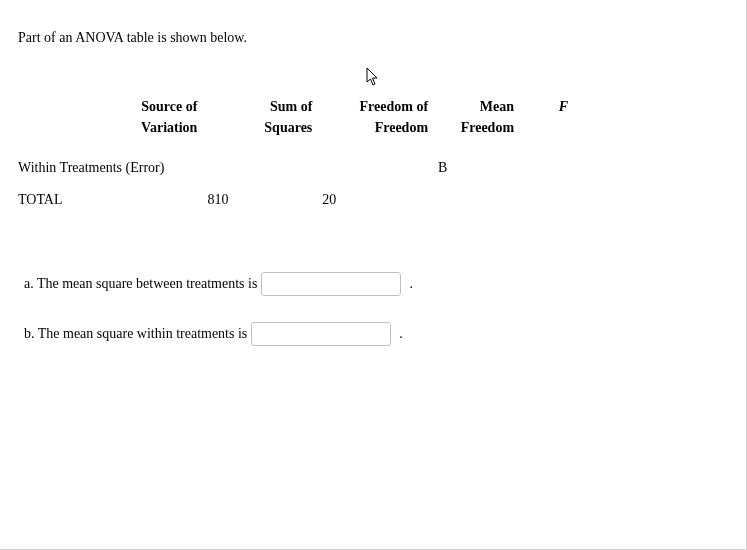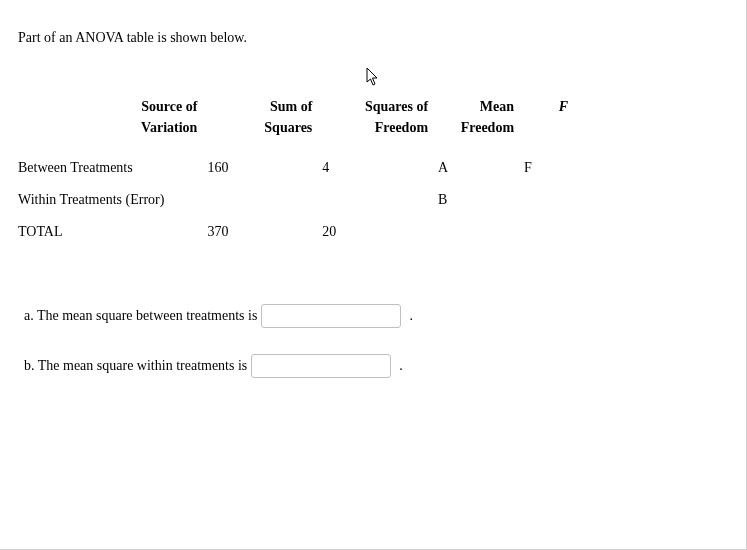--- a/index.html
+++ b/index.html
@@ -107,50 +107,43 @@
       <tr>
         <th class="col-source">
           <span>Source of</span><br>
           <span>Variation</span>
         </th>
         <th class="col-ss">
           <span>Sum of</span><br>
           <span>Squares</span>
         </th>
         <th class="col-df">
-          <span>Squares of</span><br>
+          <span>Freedom of</span><br>
           <span>Freedom</span>
         </th>
         <th class="col-ms">
           <span>Mean</span><br>
           <span>Freedom</span>
         </th>
         <th class="col-f">
           <span class="f-italic">F</span>
         </th>
       </tr>
     </thead>
     <tbody>
       <tr>
-        <td>Between Treatments</td>
-        <td>160</td>
-        <td>4</td>
-        <td>A</td>
-        <td>F</td>
-      </tr>
-      <tr>
         <td>Within Treatments (Error)</td>
         <td></td>
         <td></td>
         <td>B</td>
         <td></td>
       </tr>
       <tr>
         <td>TOTAL</td>
-        <td>370</td>
+        <td>810</td>
         <td>20</td>
         <td></td>
         <td></td>
       </tr>
     </tbody>
   </table>
 
   <div class="questions">
     <div class="qrow">
       <span class="label">a. The mean square between treatments is</span>

